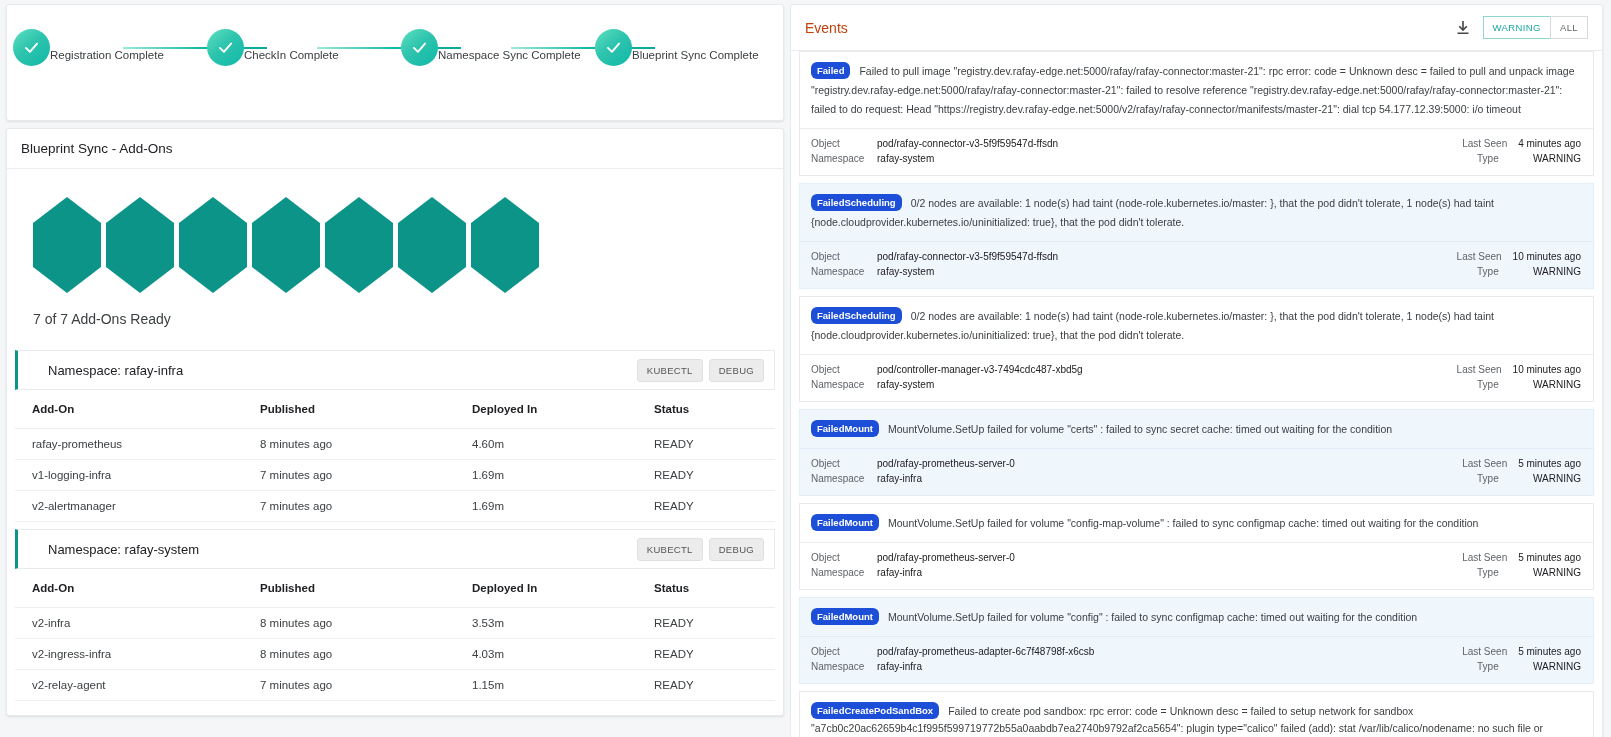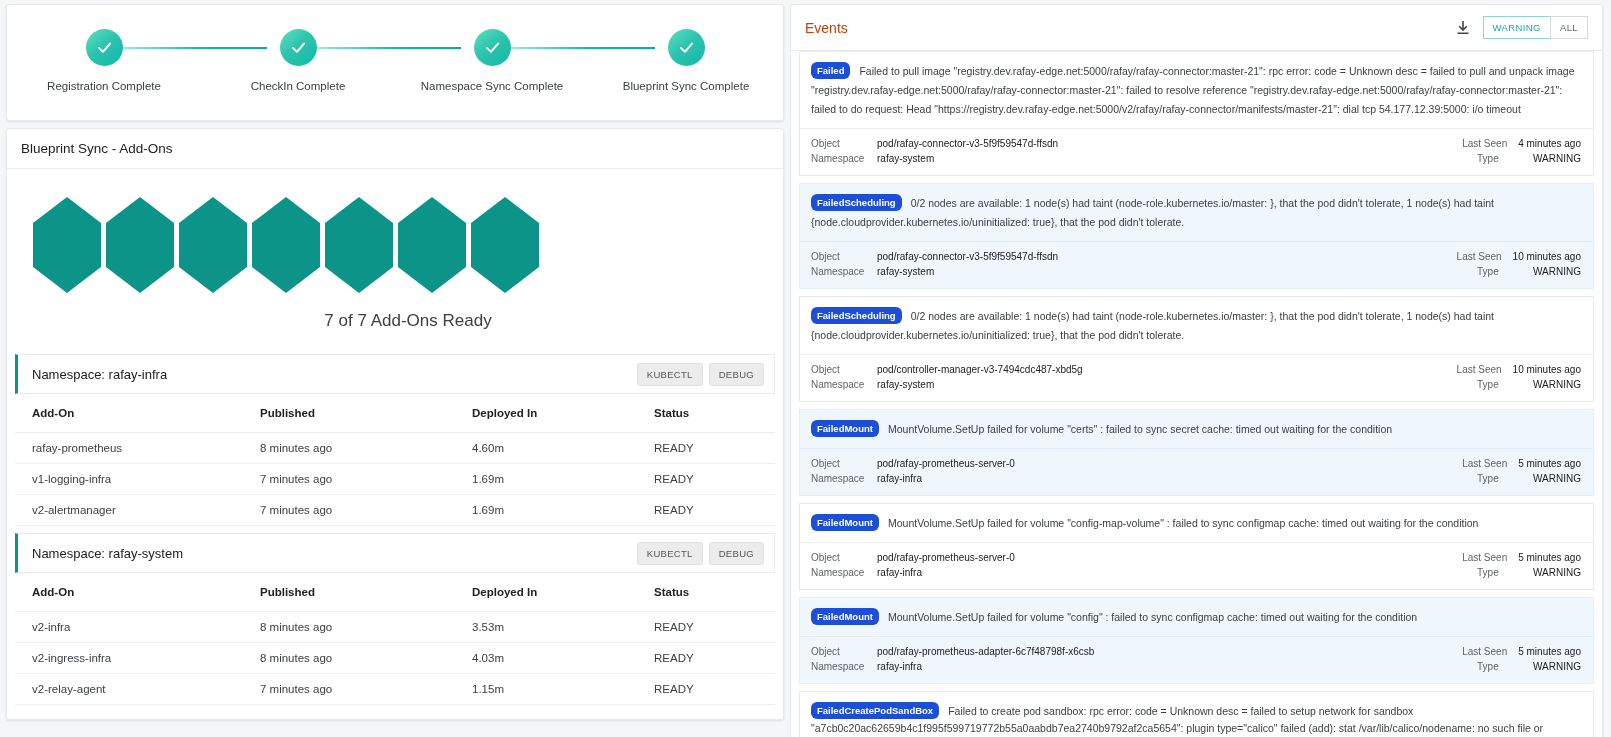--- a/index.html
+++ b/index.html
@@ -25,21 +25,21 @@
     border-radius: 3px;
     box-shadow: 0 1px 2px rgba(60,64,67,.12);
   }
 
   
   .stepper-card { height: 117px; position: relative; flex: none; }
   .stepper {
     position: absolute; left: 0; right: 0; top: 24px;
     display: flex; justify-content: space-around; align-items: flex-start;
   }
-  .step { width: 182px; display: flex; flex-direction: column; align-items: center; position: relative; }
+  .step { width: 182px; display: flex; flex-direction: row; align-items: center; position: relative; }
   .step-circle {
     width: 37px; height: 37px; border-radius: 50%;
     background: linear-gradient(140deg, #5fe0c0 0%, #2ec4ae 45%, #0fb8a8 100%);
     display: flex; align-items: center; justify-content: center;
     position: relative; z-index: 2;
   }
   .step-circle svg { width: 19px; height: 19px; }
   .step-line {
     position: absolute; top: 18px; height: 2px; z-index: 1;
     left: calc(50% + 19px); width: calc(100% - 38px);
@@ -56,32 +56,32 @@
     padding: 12px 14px 12px 14px;
     font-size: 13.5px; color: #202124;
     border-bottom: 1px solid #ececec;
   }
   .hex-row { display: flex; gap: 5px; padding: 28px 0 0 26px; }
   .hex {
     width: 68px; height: 96px;
     background: #0d9488;
     clip-path: polygon(50% 0%, 100% 27%, 100% 73%, 50% 100%, 0% 73%, 0% 27%);
   }
-  .ready-text { padding: 18px 0 16px 26px; font-size: 17px; color: #3c4043; text-align: center; }
+  .ready-text { padding: 18px 0 16px 26px; font-size: 14px; color: #3c4043; }
 
   
   .ns-section { flex: none; }
   .ns-head {
     position: relative;
     display: flex; align-items: center; justify-content: space-between;
     height: 40px; margin: 7px 8px 0 8px;
     border: 1px solid #e8eaed; border-left: 3px solid #0d9488;
     background: #fff; padding: 0 10px 0 14px;
   }
-  .ns-title { font-size: 13px; color: #202124; }
+  .ns-title { font-size: 13px; color: #202124; margin-left: 16px; }
   .ns-btns { display: flex; gap: 6px; }
   .pill {
     background: #ececec; border: 1px solid #e0e0e0; border-radius: 3px;
     font-size: 9.5px; letter-spacing: .3px; color: #555;
     padding: 5px 9px;
   }
   table.addons { width: calc(100% - 16px); margin: 0 8px; border-collapse: collapse; background: #fff; }
   table.addons th {
     text-align: left; font-size: 11.5px; font-weight: bold; color: #202124;
     padding: 13px 0 13px 0; border-bottom: 1px solid #ececec;

